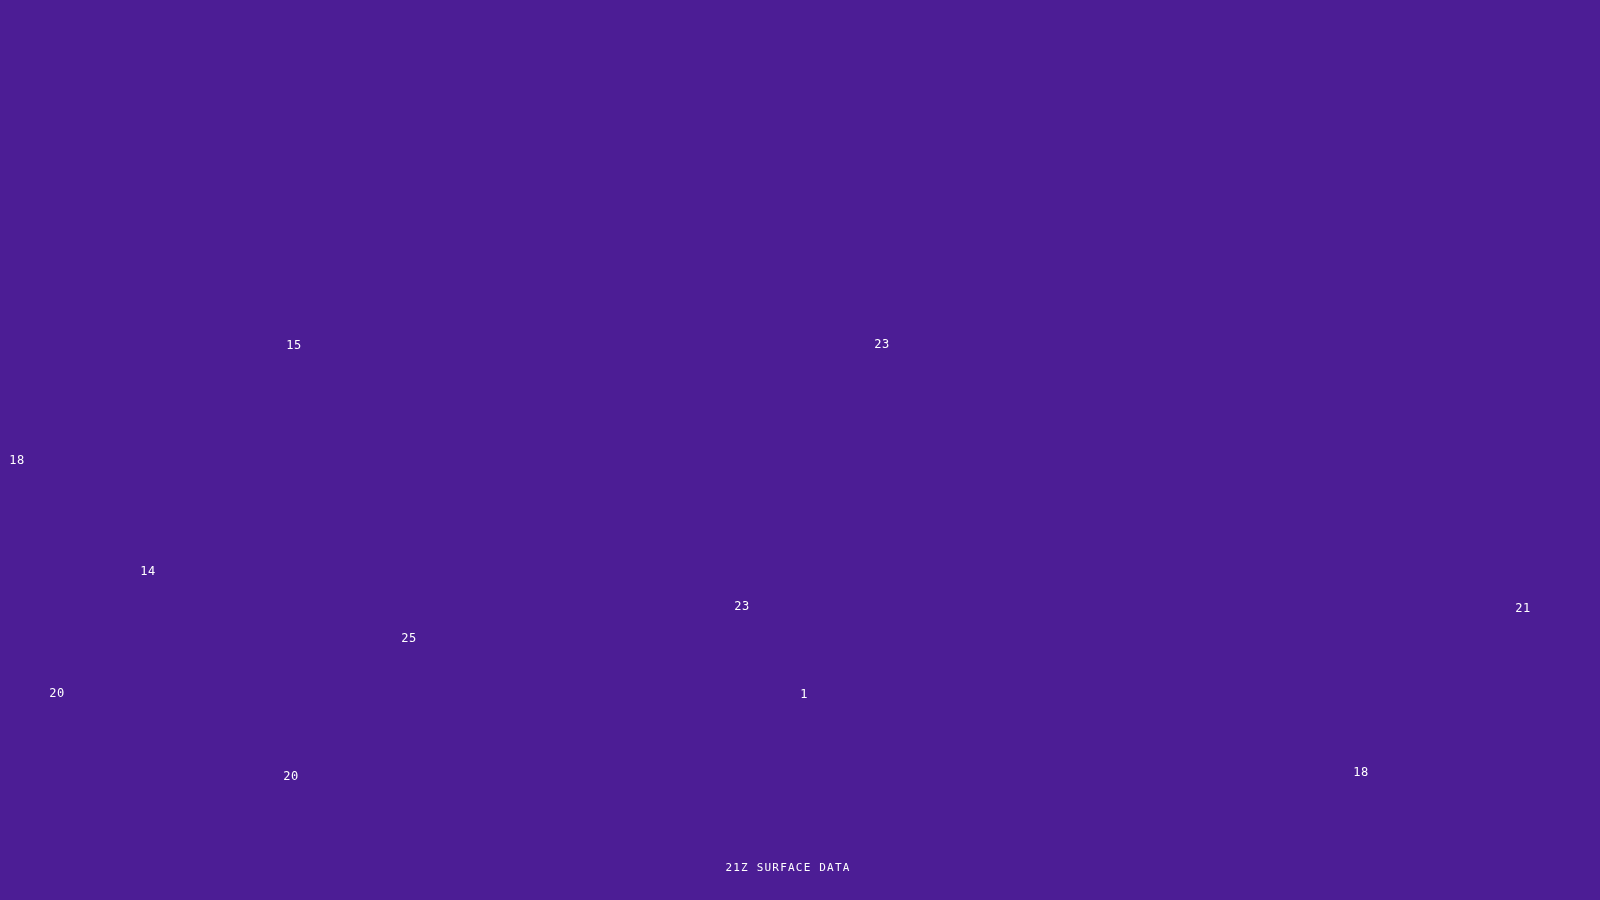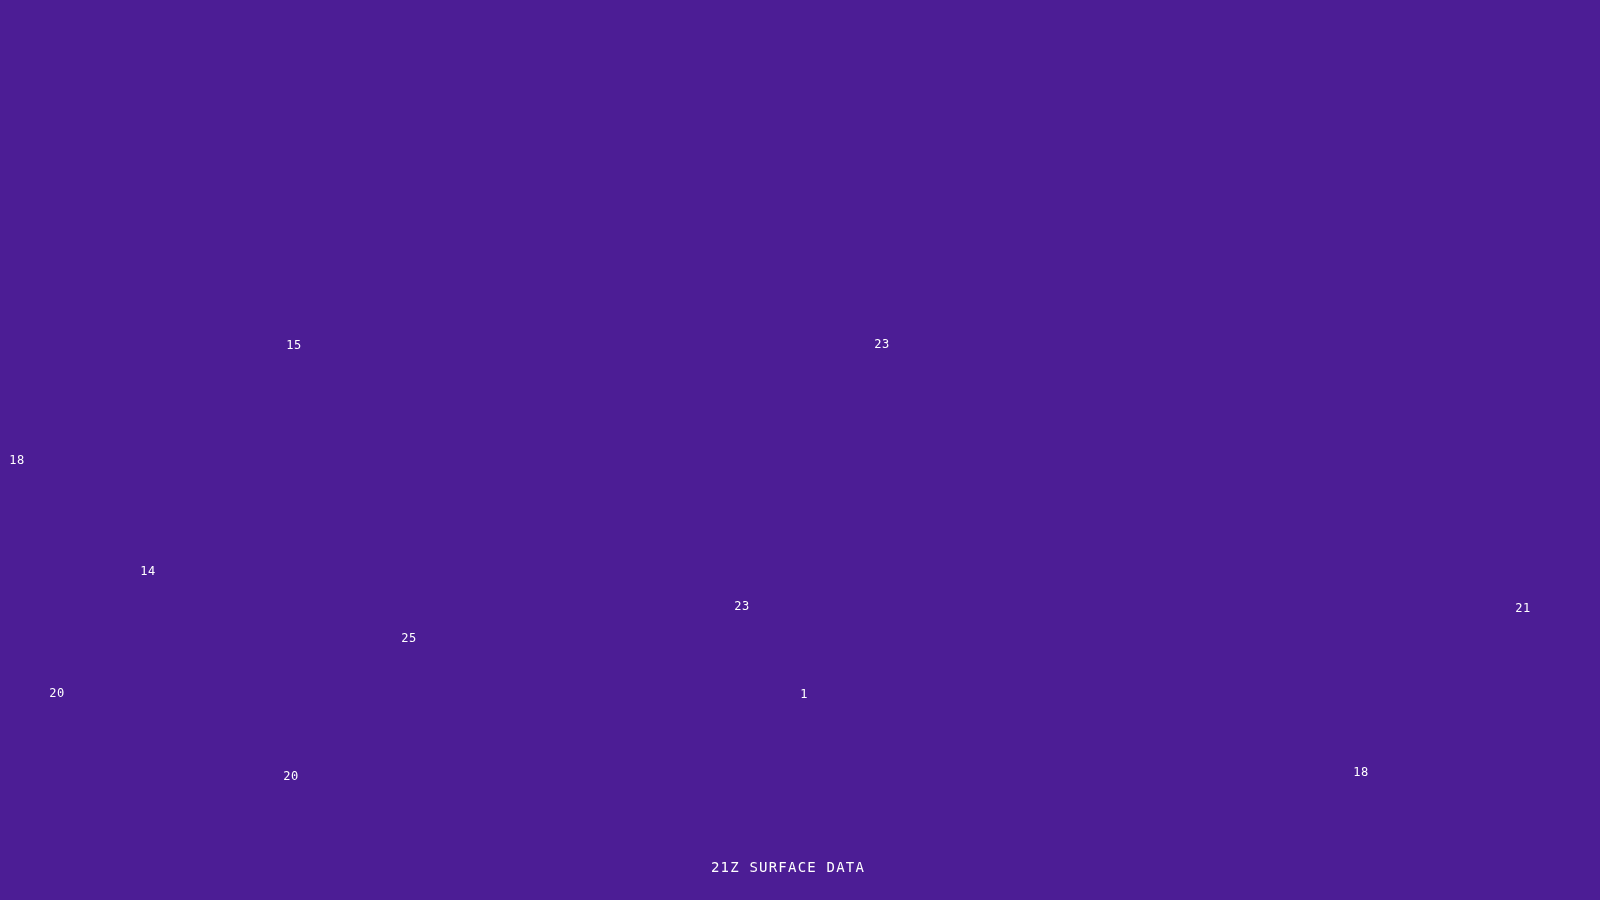--- a/index.html
+++ b/index.html
@@ -22,21 +22,21 @@
     font-size: 12px;
     line-height: 12px;
     letter-spacing: 0.5px;
     white-space: nowrap;
     transform: translate(-50%, -50%);
   }
   .caption {
     position: absolute;
     color: #ffffff;
     font-family: "DejaVu Sans Mono", monospace;
-    font-size: 14px;
+    font-size: 11px;
     line-height: 13px;
     letter-spacing: 1.2px;
     white-space: nowrap;
     transform: translate(-50%, -50%);
   }
 </style>
 </head>
 <body>
 
 <div id="map-canvas">

